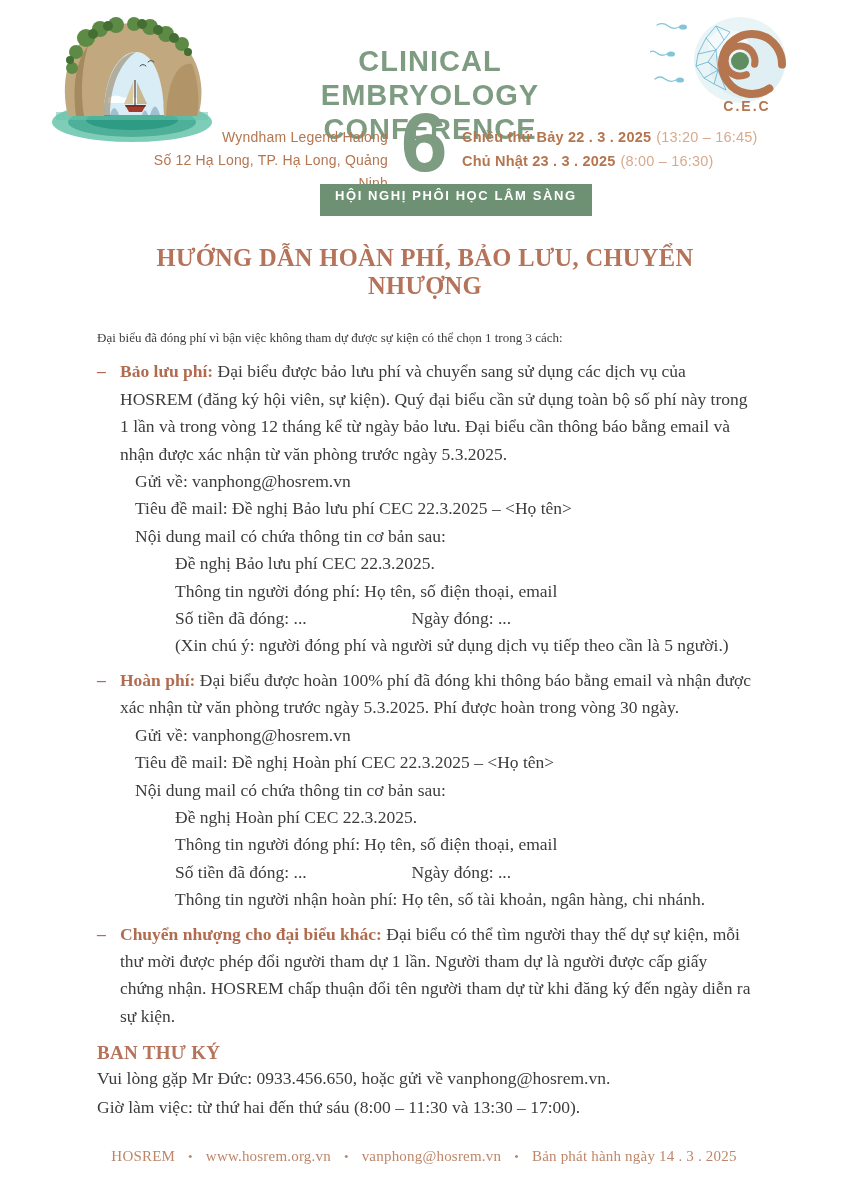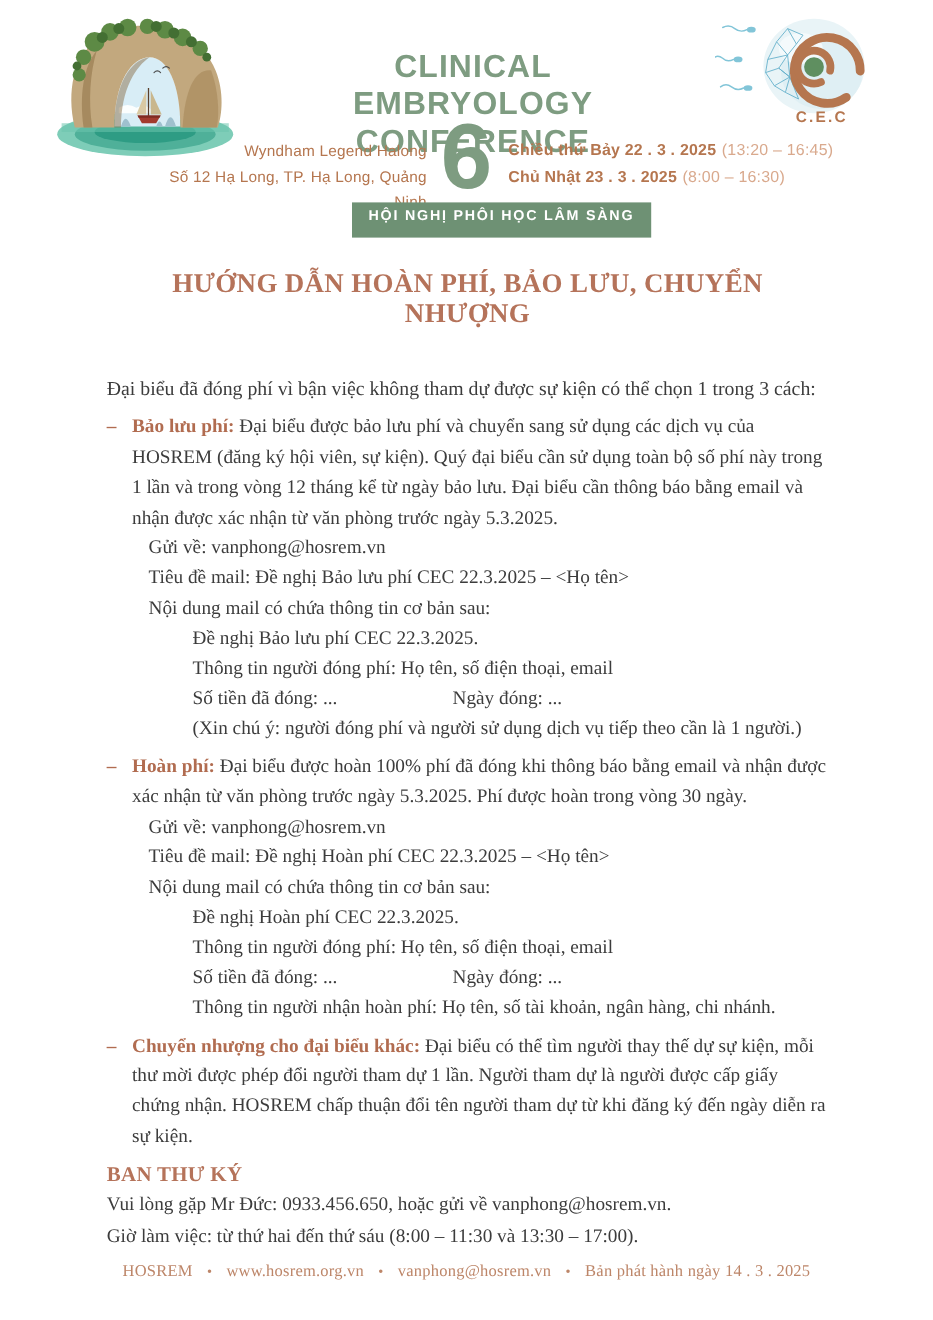--- a/index.html
+++ b/index.html
@@ -90,21 +90,21 @@
 
   .doc-title {
     margin-top: 32px;
     text-align: center;
     font-size: 24.5px;
     font-weight: bold;
     letter-spacing: 0.3px;
     color: #b5735a;
   }
 
-  .intro { margin-top: 40px; font-size: 18px; line-height: 27.4px; }
+  .intro { margin-top: 24px; font-size: 13px; line-height: 27.4px; }
 
   .section { margin-top: 7px; }
   .bullet { position: relative; padding-left: 23px; font-size: 17.5px; line-height: 27.4px; }
   .bullet .marker { position: absolute; left: 0; top: 0; color: #b16c50; font-weight: bold; }
   .bullet .lead { color: #b16c50; font-weight: bold; text-align: right; }
 
   .sub1 { padding-left: 38px; font-size: 17.5px; line-height: 27.4px; }
   .sub2 { padding-left: 78px; font-size: 17.5px; line-height: 27.4px; }
   .col1 { display: inline-block; min-width: 232px; }
 
@@ -257,21 +257,21 @@
       </p>
       <p class="sub1">Gửi về: vanphong@hosrem.vn</p>
       <p class="sub1">Tiêu đề mail: Đề nghị Bảo lưu phí CEC 22.3.2025 – &lt;Họ tên&gt;</p>
       <p class="sub1">Nội dung mail có chứa thông tin cơ bản sau:</p>
       <p class="sub2">Đề nghị Bảo lưu phí CEC 22.3.2025.</p>
       <p class="sub2">Thông tin người đóng phí: Họ tên, số điện thoại, email</p>
       <p class="sub2">
         <span class="col1">Số tiền đã đóng: ...</span>
         <span>Ngày đóng: ...</span>
       </p>
-      <p class="sub2">(Xin chú ý: người đóng phí và người sử dụng dịch vụ tiếp theo cần là 1 người.)</p>
+      <p class="sub2">(Xin chú ý: người đóng phí và người sử dụng dịch vụ tiếp theo cần là 5 người.)</p>
     </div>
 
     <div class="section">
       <p class="bullet">
         <span class="marker">–</span>
         <span class="lead">Hoàn phí:</span>
         <span>Đại biểu được hoàn 100% phí đã đóng khi thông báo bằng email và nhận được xác nhận từ văn phòng trước ngày 5.3.2025. Phí được hoàn trong vòng 30 ngày.</span>
       </p>
       <p class="sub1">Gửi về: vanphong@hosrem.vn</p>
       <p class="sub1">Tiêu đề mail: Đề nghị Hoàn phí CEC 22.3.2025 – &lt;Họ tên&gt;</p>

